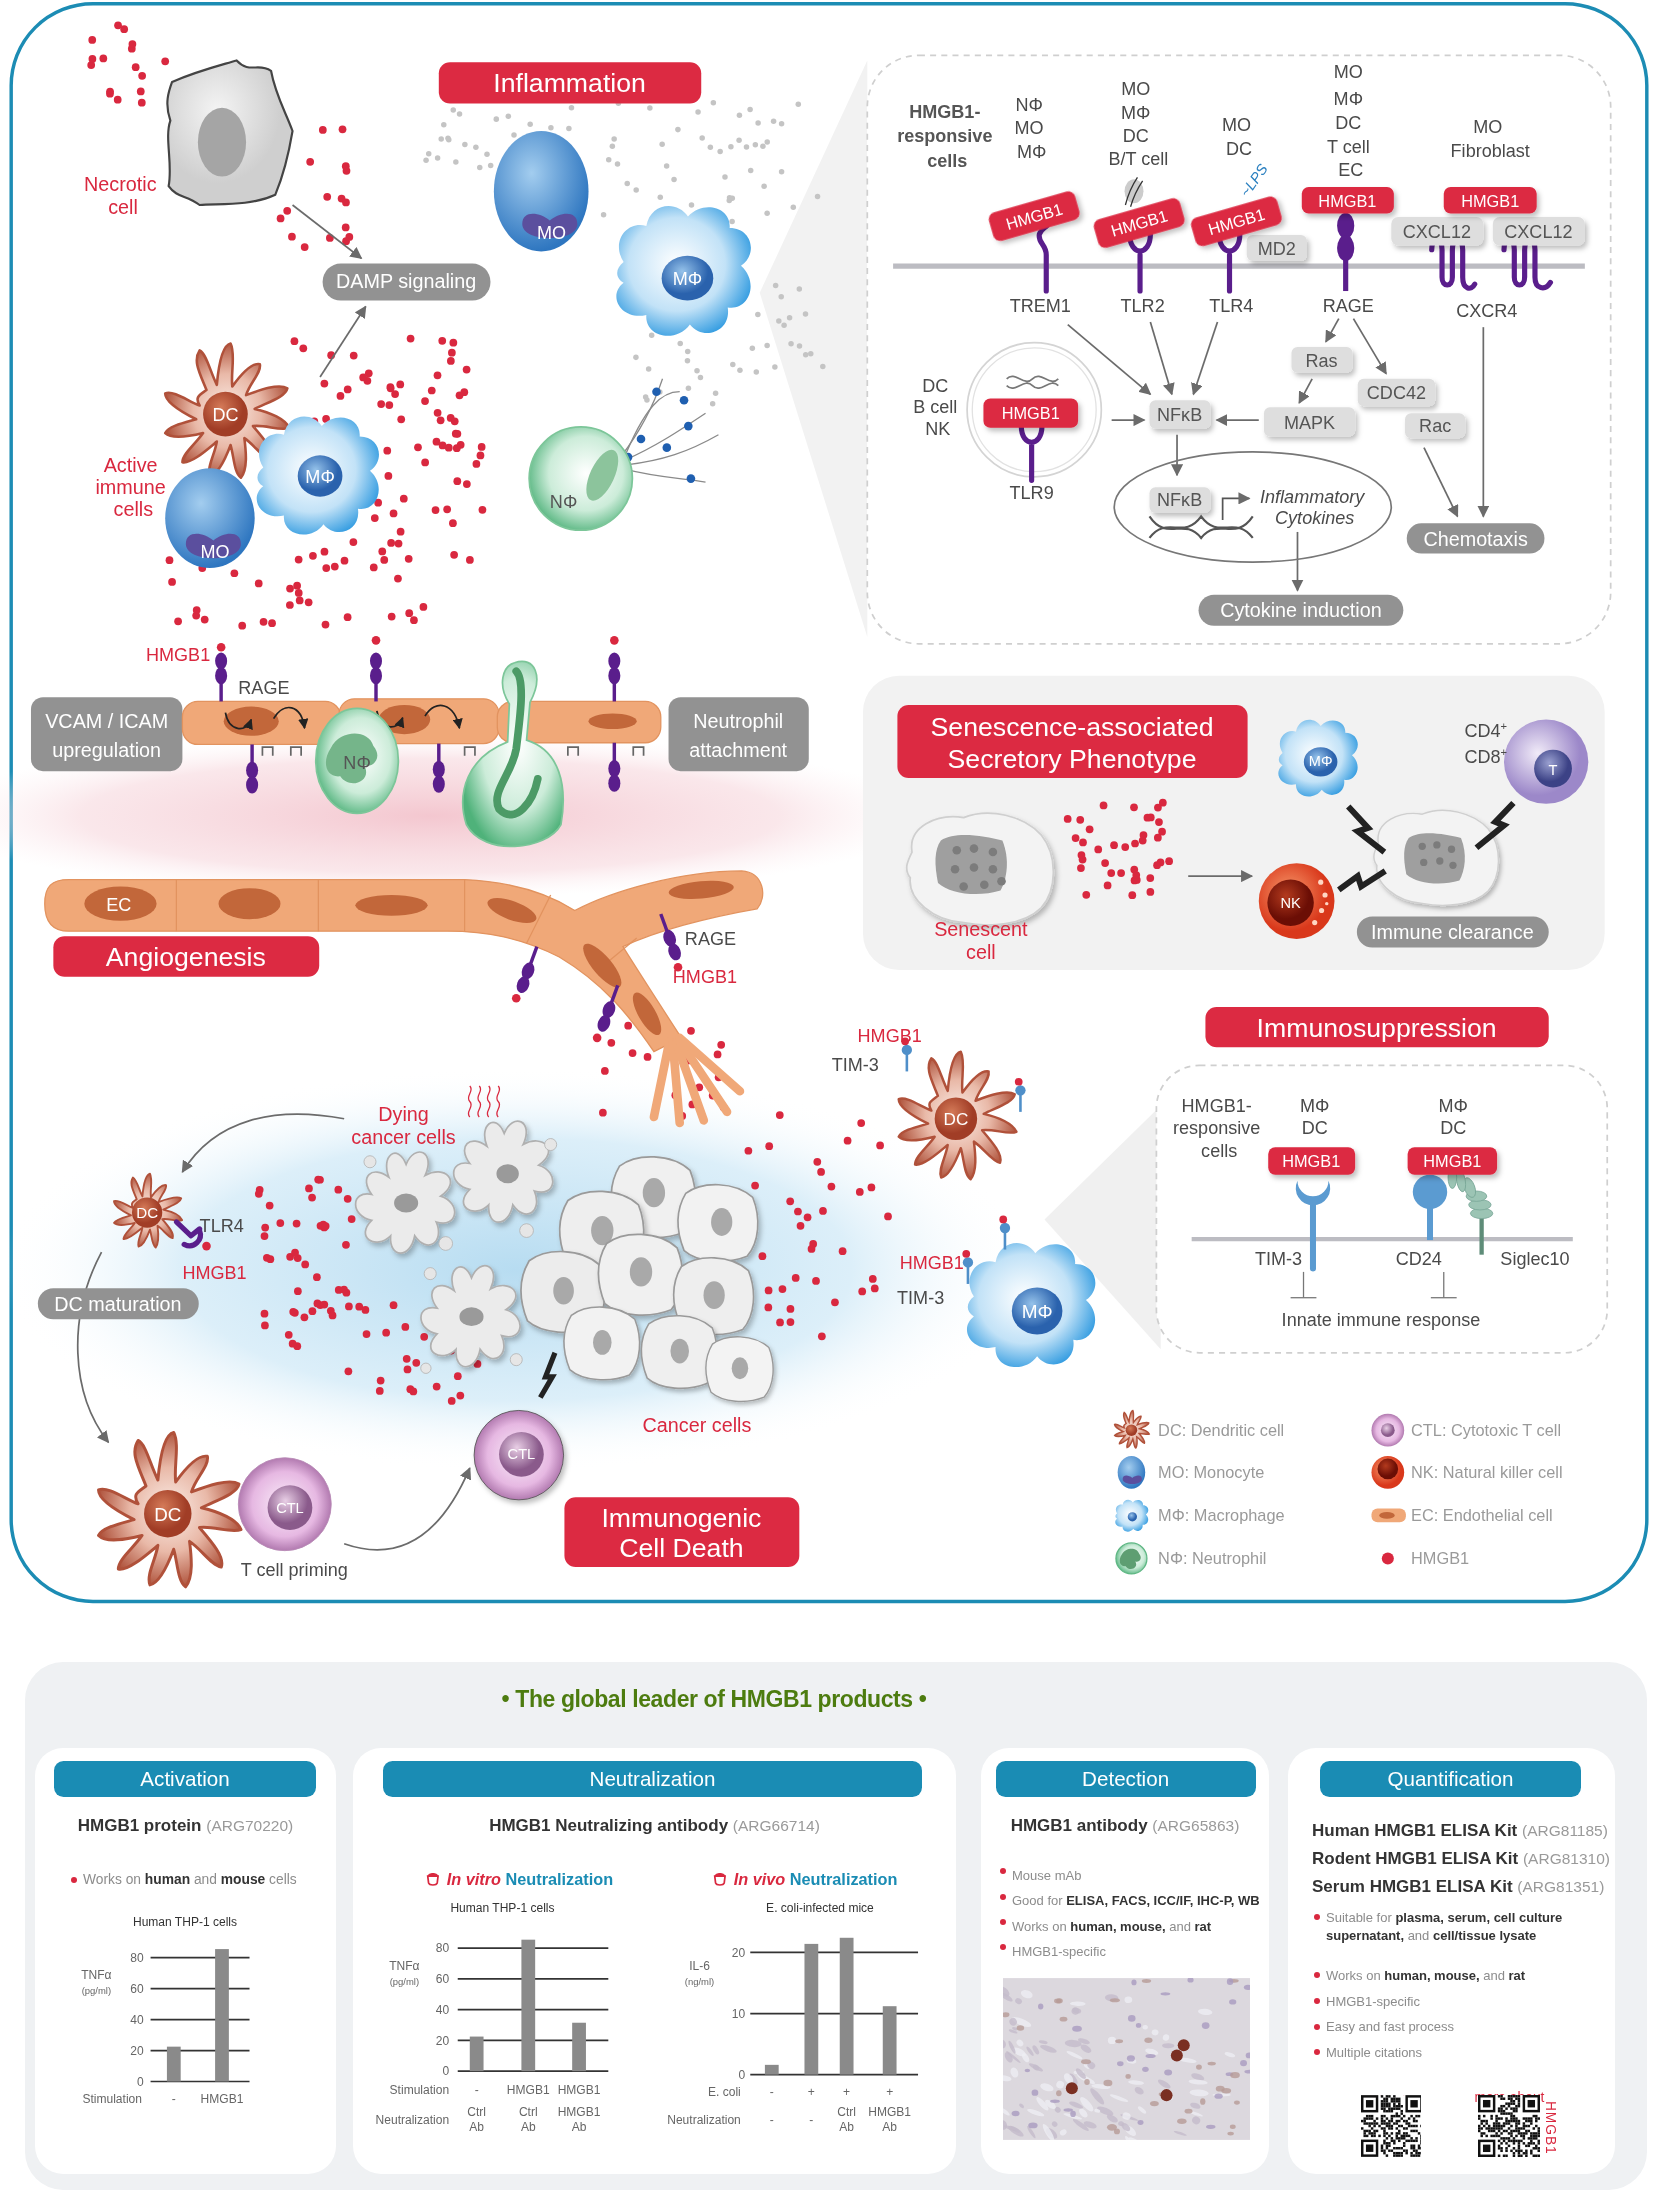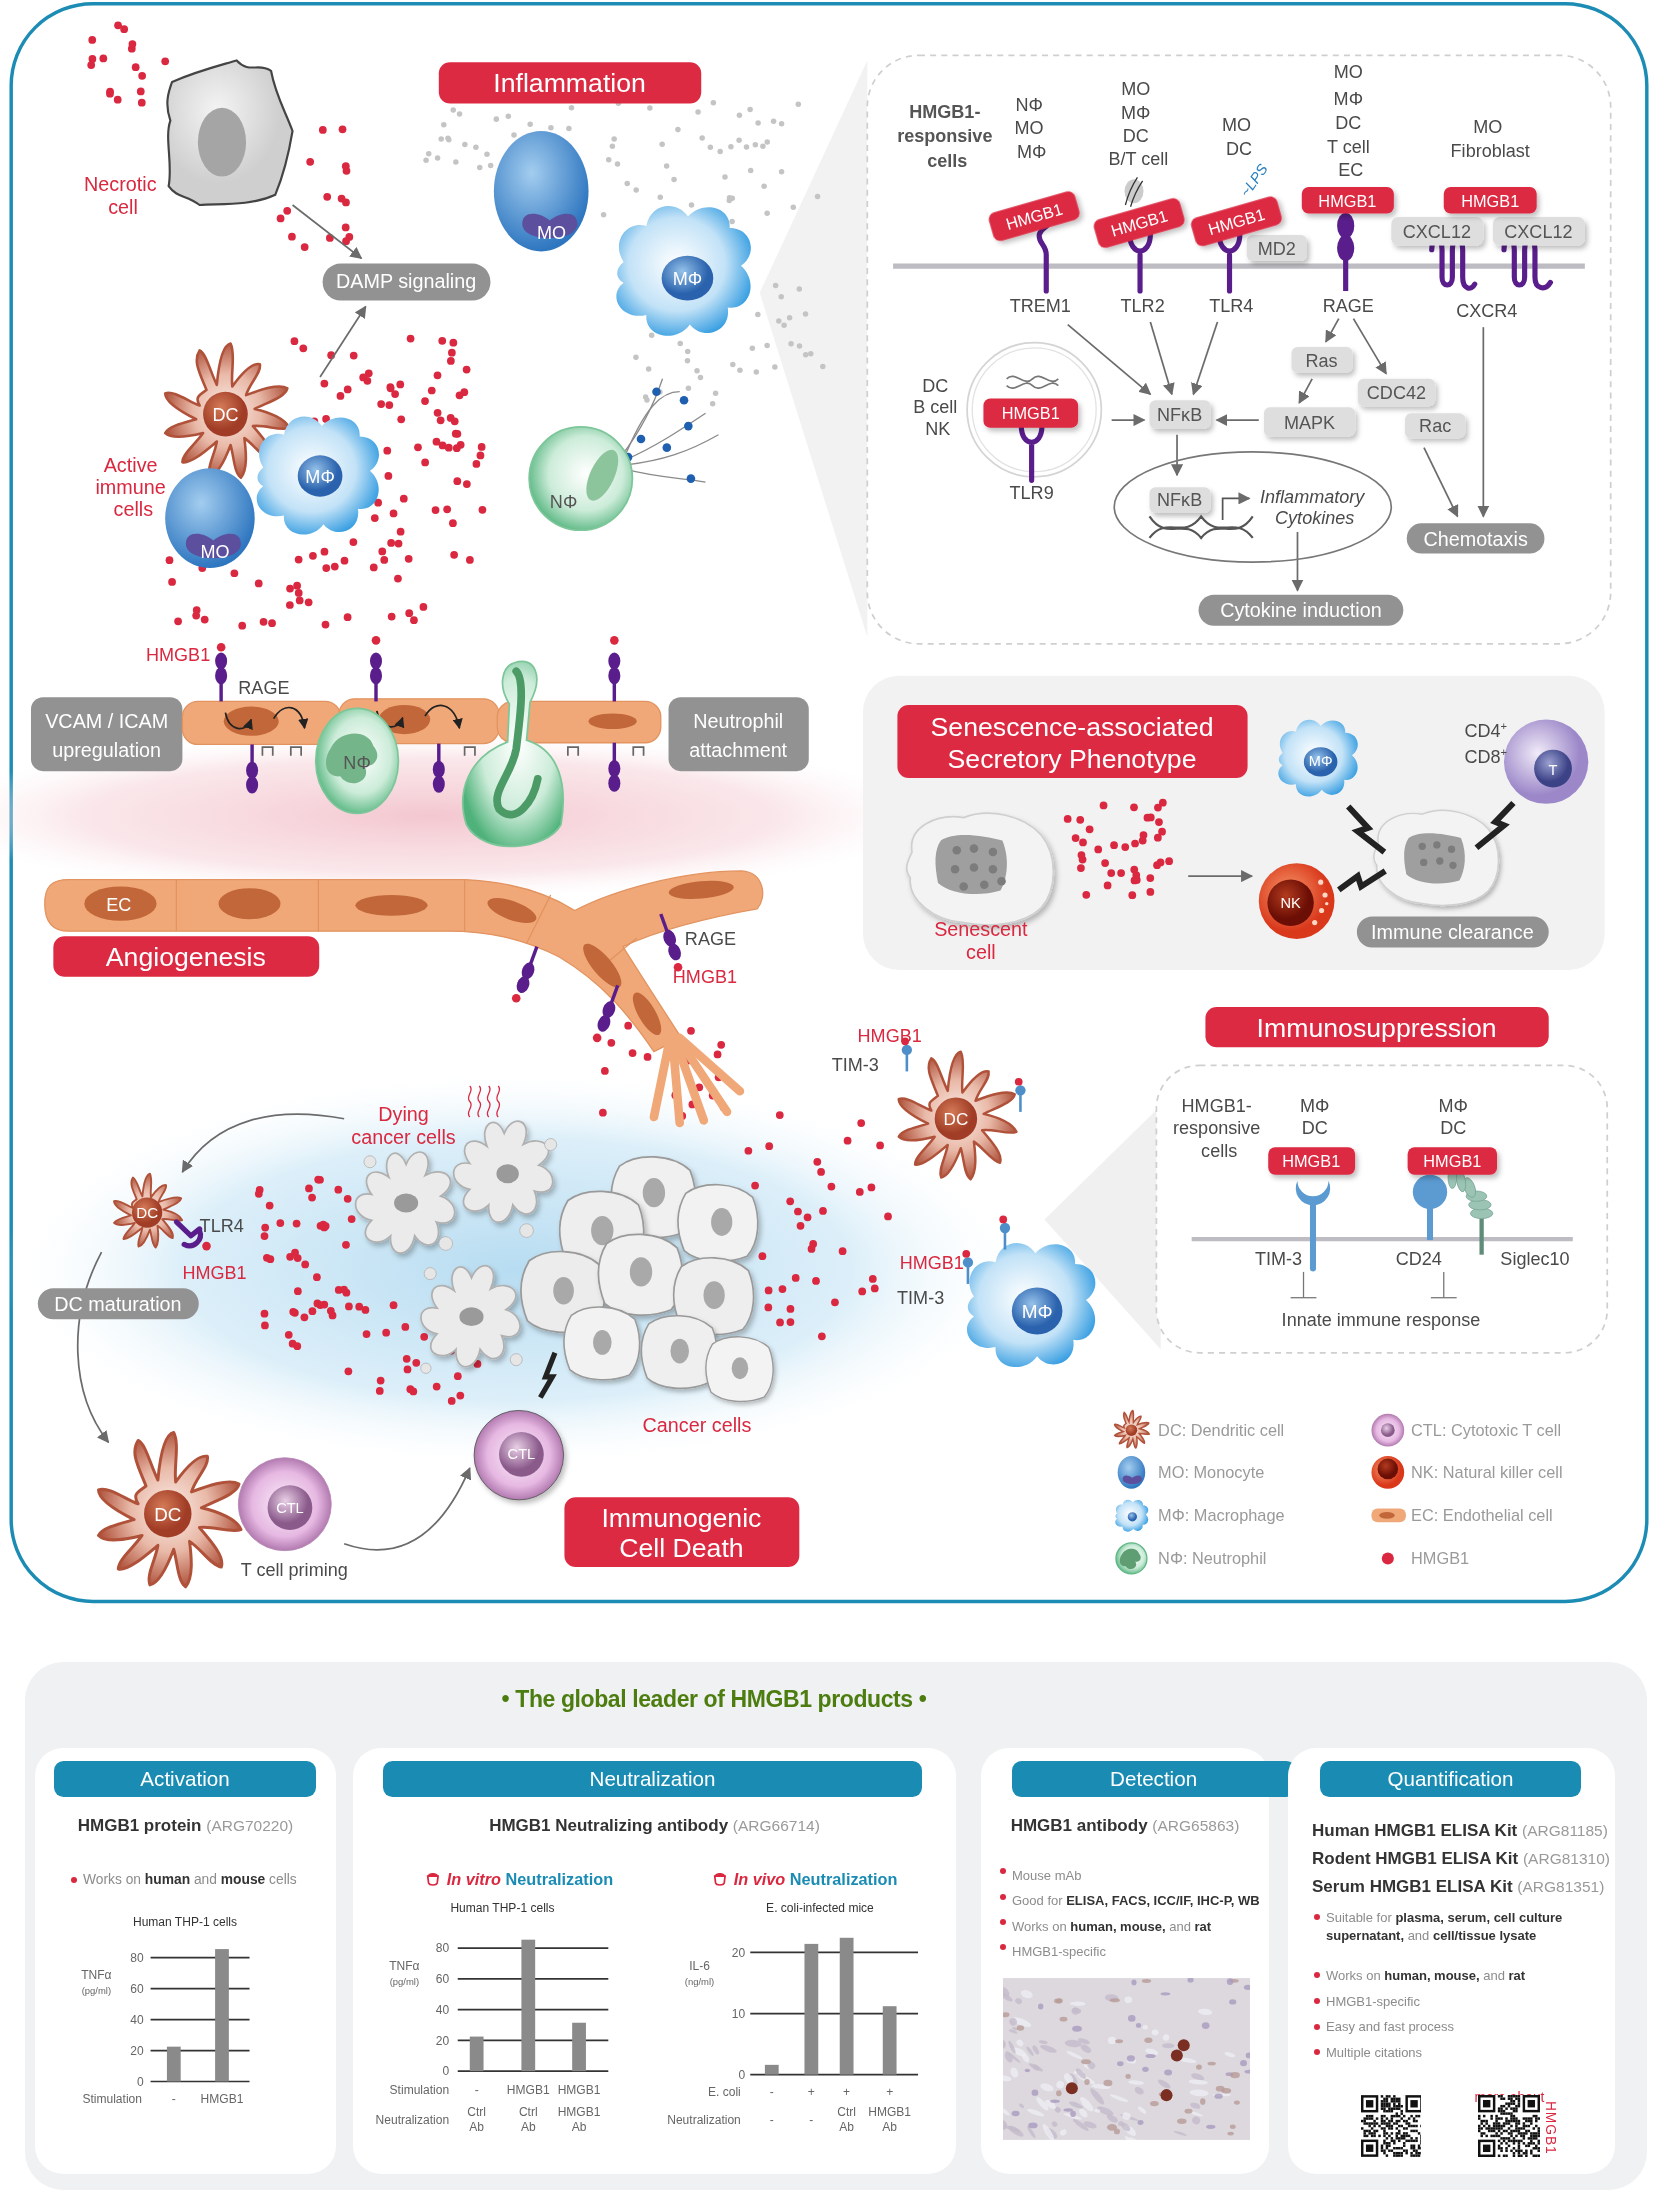--- a/index.html
+++ b/index.html
@@ -1230,21 +1230,21 @@
   </div>
   <div class="sub" style="left:360px;top:122px;">
     <svg width="13.8" height="15.5" viewBox="0 0 16 18" style="vertical-align:-1.7px;margin-right:6.9px">
         <path d="M2,6 L14,6 L13,14 C12,17 4,17 3,14 Z" fill="#fff" stroke="#d9283f" stroke-width="2"></path>
         <path d="M2,6 C2,1 14,1 14,6 Z" fill="#d9283f"></path>
       </svg><i>In vivo</i> <span>Neutralization</span>
   </div>
 </div>
 
 <div class="card" id="card-detection" style="left:981px;width:288px;">
-  <div class="card-header" style="left:14.6px;width:284px;margin-left:16px;">Detection</div>
+  <div class="card-header" style="left:14.6px;width:260px;">Detection</div>
   <div class="ptitle" style="top:68px;">
     <span>HMGB1 antibody</span>
     <span class="cat">(ARG65863)</span>
   </div>
   <ul class="bullets" style="left:19px;top:115px;line-height:25.4px;">
     <li><span>Mouse mAb</span></li>
     <li><span>Good for </span><b>ELISA, FACS, ICC/IF, IHC-P, WB</b></li>
     <li><span>Works on </span><b>human, mouse,</b><span> and </span><b>rat</b></li>
     <li><span>HMGB1-specific</span></li>
   </ul>

